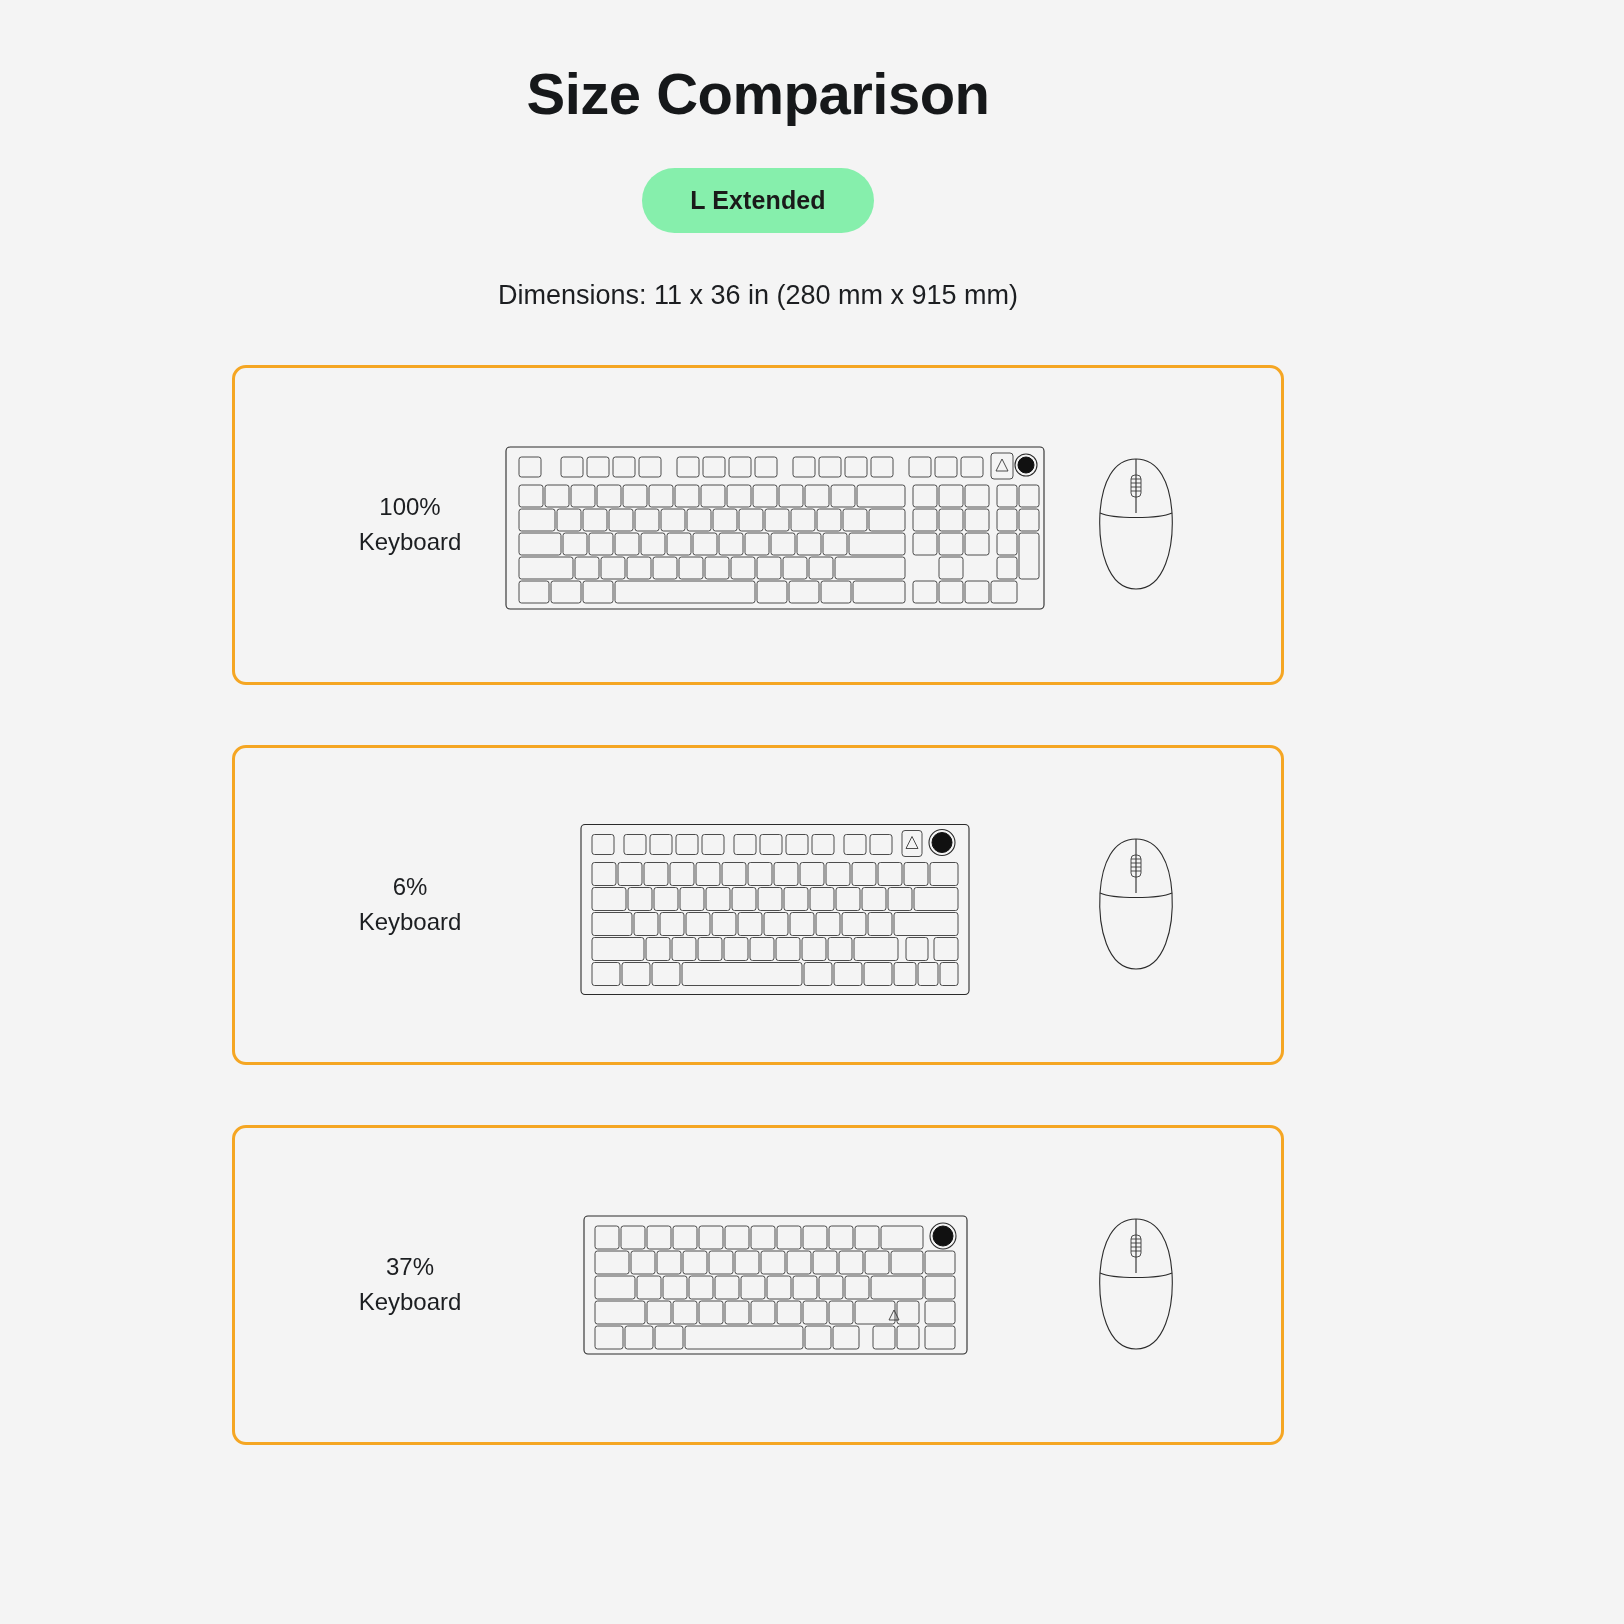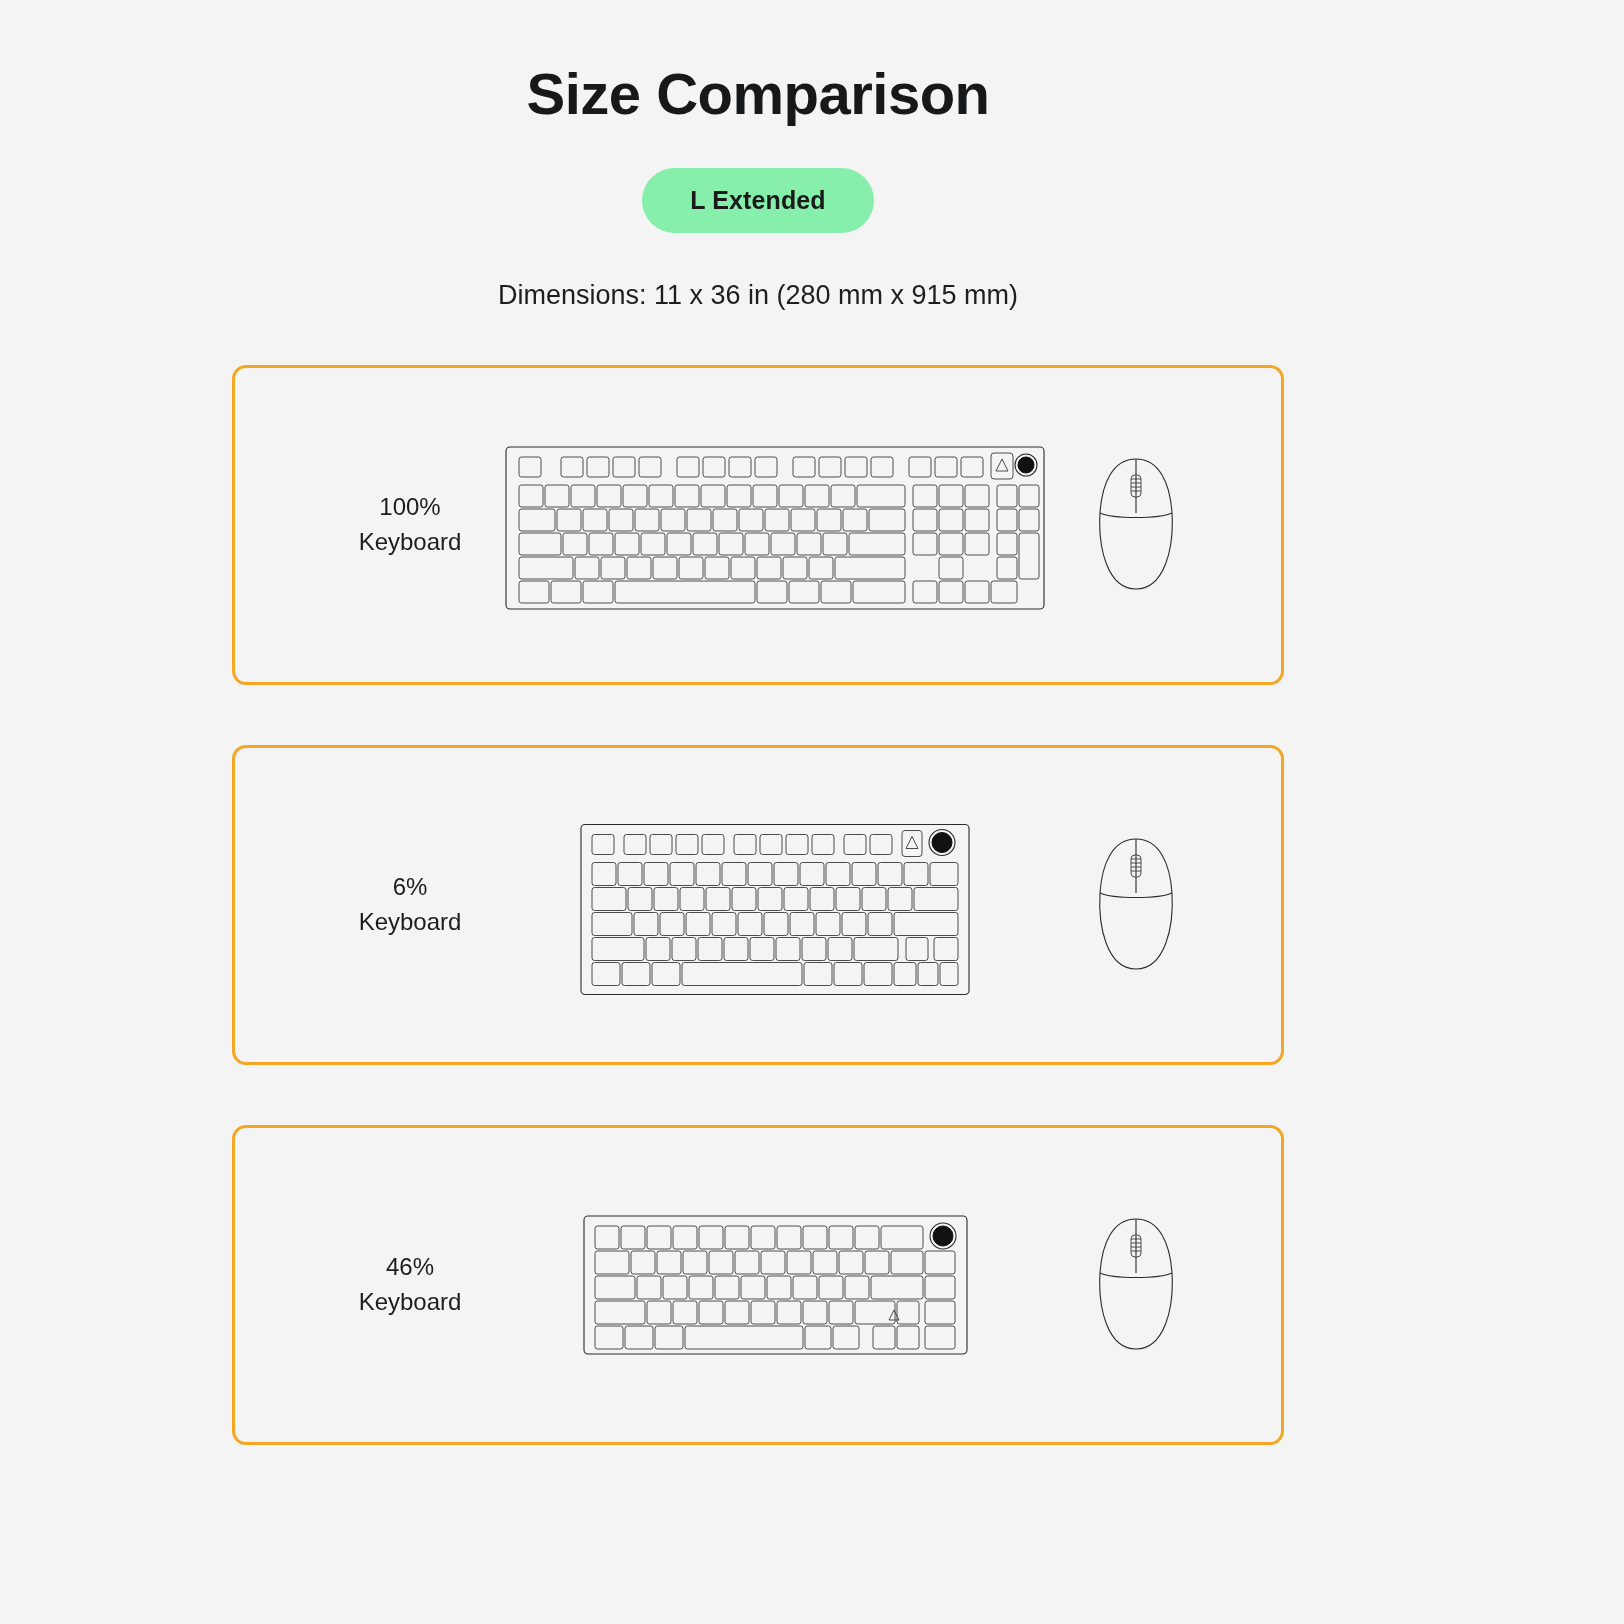--- a/index.html
+++ b/index.html
@@ -421,21 +421,21 @@
             <line class="stroke-thin" x1="40" y1="28" x2="50" y2="28"></line>
             <line class="stroke-thin" x1="40" y1="32" x2="50" y2="32"></line>
             <line class="stroke-thin" x1="40" y1="36" x2="50" y2="36"></line>
           </svg>
         </div>
       </div>
     </div>
 
     <div class="row row-65">
       <div class="row-label">
-        <span class="pct">46%</span>
+        <span class="pct">37%</span>
         <span class="kb">Keyboard</span>
       </div>
       <div class="devices">
         <div class="kbwrap">
           <svg width="385" height="150" viewBox="0 0 385 150">
             <rect class="stroke" x="1" y="6" width="383" height="138" rx="4"></rect>
 
             <g>
               <rect class="stroke-thin" x="12" y="16" width="24" height="23" rx="2.5"></rect>
               <rect class="stroke-thin" x="38" y="16" width="24" height="23" rx="2.5"></rect>

